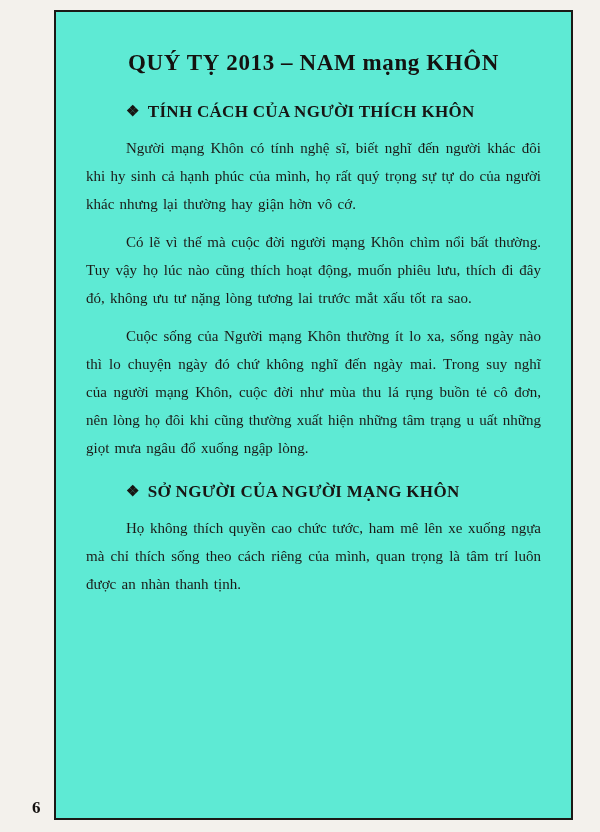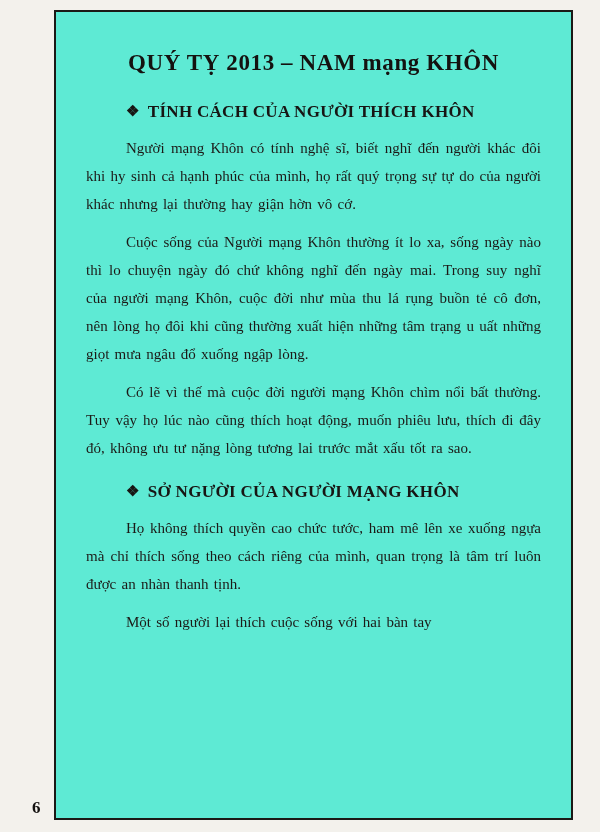--- a/index.html
+++ b/index.html
@@ -77,29 +77,28 @@
   <div class="content">
 
     <h1 class="title">QUÝ TỴ 2013 – NAM mạng KHÔN</h1>
 
     <div>
       <h2 class="section-heading">
         <span class="bullet">❖</span>
         <span>TÍNH CÁCH CỦA NGƯỜI THÍCH KHÔN</span>
       </h2>
       <p class="para">Người mạng Khôn có tính nghệ sĩ, biết nghĩ đến người khác đôi khi hy sinh cả hạnh phúc của mình, họ rất quý trọng sự tự do của người khác nhưng lại thường hay giận hờn vô cớ.</p>
+      <p class="para">Có lẽ vì thế mà cuộc đời người mạng Khôn chìm nổi bất thường. Tuy vậy họ lúc nào cũng thích hoạt động, muốn phiêu lưu, thích đi đây đó, không ưu tư nặng lòng tương lai trước mắt xấu tốt ra sao.</p>
       <p class="para">Cuộc sống của Người mạng Khôn thường ít lo xa, sống ngày nào thì lo chuyện ngày đó chứ không nghĩ đến ngày mai. Trong suy nghĩ của người mạng Khôn, cuộc đời như mùa thu lá rụng buồn tẻ cô đơn, nên lòng họ đôi khi cũng thường xuất hiện những tâm trạng u uất những giọt mưa ngâu đổ xuống ngập lòng.</p>
-      <p class="para">Có lẽ vì thế mà cuộc đời người mạng Khôn chìm nổi bất thường. Tuy vậy họ lúc nào cũng thích hoạt động, muốn phiêu lưu, thích đi đây đó, không ưu tư nặng lòng tương lai trước mắt xấu tốt ra sao.</p>
     </div>
 
     <div>
       <h2 class="section-heading">
         <span class="bullet">❖</span>
         <span>SỞ NGƯỜI CỦA NGƯỜI MẠNG KHÔN</span>
       </h2>
       <p class="para">Họ không thích quyền cao chức tước, ham mê lên xe xuống ngựa mà chỉ thích sống theo cách riêng của mình, quan trọng là tâm trí luôn được an nhàn thanh tịnh.</p>
-      <p class="para">Một số người lại thích cuộc sống với hai bàn tay</p>
     </div>
 
   </div>
 </div>
 
 <div class="page-number">6</div>
 
 </body></html>

